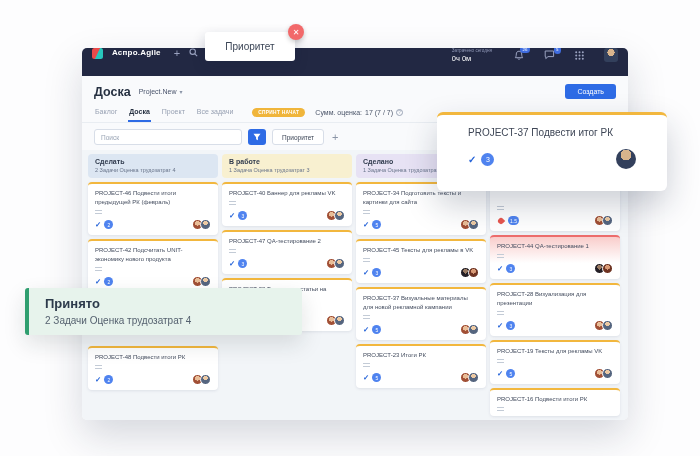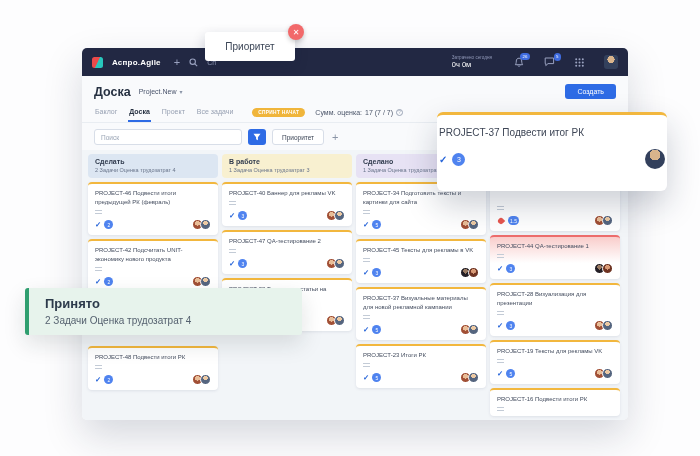--- a/index.html
+++ b/index.html
@@ -4,21 +4,21 @@
 <style>
   *{margin:0;padding:0;box-sizing:border-box}
   body{font-family:"Liberation Sans",sans-serif;background:#fff}
   .page{position:relative;width:700px;height:456px;background:#fdfdfe;overflow:hidden}
 
   
   .window{position:absolute;left:82px;top:48px;width:546px;height:372px;background:#f9fafc;
     border-radius:5px;box-shadow:0 16px 38px rgba(25,35,65,.17);overflow:hidden}
 
   
-  .navbar{height:28px;background:#222843;display:flex;align-items:center;padding:0 10px;gap:9px}
+  .navbar{height:28px;background:#222843;display:flex;align-items:flex-start;padding:0 10px;gap:9px}
   .logo-mark{width:11px;height:11px;border-radius:2.5px;background:linear-gradient(115deg,#ea4a4a 48%,#28c7bd 52%);flex:none}
   .logo-text{color:#fff;font-size:8px;font-weight:bold;letter-spacing:.2px}
   .nav-plus{color:#9aa2c0;font-size:11px;line-height:1;margin-left:4px}
   .nav-ico{display:flex;align-items:center}
   .nav-partial{color:#9aa2c0;font-size:7px}
   .nav-right{margin-left:auto;display:flex;align-items:center;gap:20px}
   .time-block{line-height:1.2;margin-right:2px}
   .time-label{font-size:4.6px;color:#8d95b4}
   .time-value{font-size:7.5px;color:#fff}
   .ico-wrap{position:relative;display:flex}
@@ -85,21 +85,21 @@
   .av-auburn{background:radial-gradient(circle at 50% 36%,#d99b77 0 32%,#6e3322 33%)}
 
   
   .tooltip{position:absolute;left:205px;top:32px;width:90px;height:29px;background:#fff;border-radius:3px;
     box-shadow:0 5px 14px rgba(20,30,60,.2);display:flex;align-items:center;justify-content:center;
     font-size:10px;color:#3c4657;z-index:30}
   .tooltip-x{position:absolute;top:-8px;right:-9px;width:16px;height:16px;background:#f2696a;border-radius:50%;
     color:#fff;font-size:8px;display:flex;align-items:center;justify-content:center;box-shadow:0 2px 5px rgba(0,0,0,.22)}
 
   .popup{position:absolute;left:437px;top:112px;width:230px;height:79px;background:#fff;border-radius:6px;
-    border-top:3px solid #f2b73e;box-shadow:0 14px 32px rgba(25,35,65,.22);padding:12px 2px 10px;z-index:20}
+    border-top:3px solid #f2b73e;box-shadow:0 14px 32px rgba(25,35,65,.22);padding:12px 31px 10px;z-index:20}
   .popup-title{font-size:10px;color:#3e4656}
   .popup-foot{margin-top:11px;display:flex;align-items:center}
   .popup-check{color:#2563d8;font-size:10px;font-weight:bold}
   .popup-num{margin-left:5px;width:13px;height:13px;background:#4f83ef;border-radius:50%;color:#fff;
     font-size:7px;display:inline-flex;align-items:center;justify-content:center}
   .popup-av{margin-left:auto;width:20px;height:20px;border-radius:50%;
     background:radial-gradient(circle at 50% 30%,#d9b48c 0 30%,#33405c 31%)}
 
   .accepted{position:absolute;left:25px;top:288px;width:277px;background:#e7f3ec;border-left:4px solid #2f9e6f;
     border-radius:3px;box-shadow:0 9px 22px rgba(20,40,40,.13);padding:8px 16px 9px;z-index:25}

